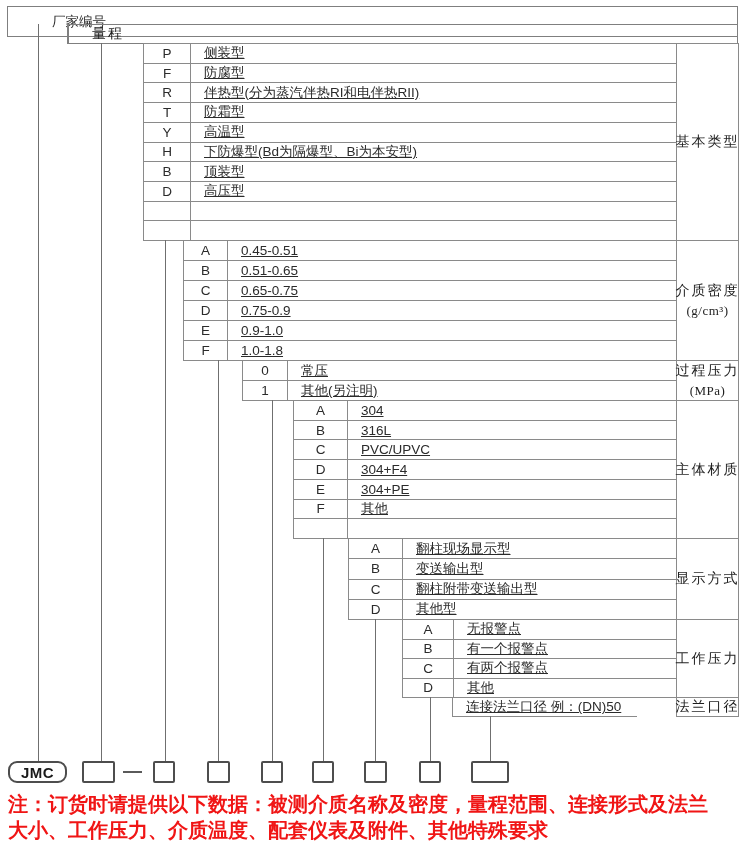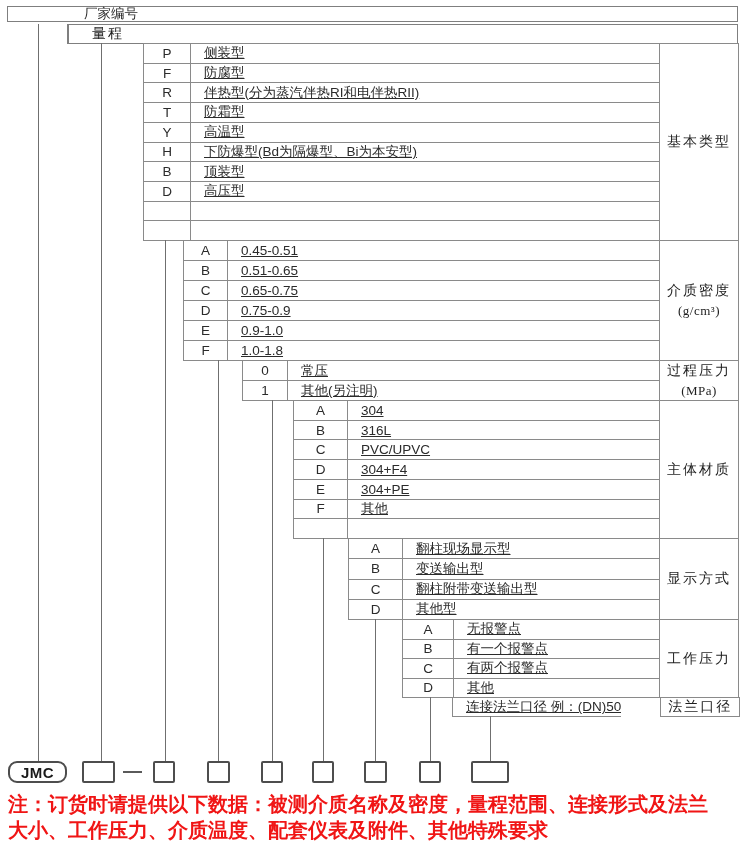--- a/index.html
+++ b/index.html
@@ -7,24 +7,24 @@
   .canvas {
     position: relative;
     width: 750px; height: 845px;
     background: #ffffff;
     font-family: "Liberation Sans", "DejaVu Sans", sans-serif;
     color: #2b2b2b;
     overflow: hidden;
   }
   
   .factory-box {
-    position: absolute; left: 7px; top: 6px; width: 731px; height: 16px;
+    position: absolute; left: 7px; top: 6px; width: 731px; height: 31px;
     border: 1px solid #7f7f7f;
     display: flex; align-items: center;
-    padding-left: 76px; font-size: 13.5px;
+    padding-left: 44px; font-size: 13.5px;
   }
   .range-row {
     position: absolute; left: 67px; top: 24px; width: 671px; height: 20px;
     border: 1px solid #7f7f7f;
     display: flex; align-items: stretch;
   }
   .range-row .content { flex: 1; display: flex; align-items: center; padding-left: 16px; font-size: 13.5px; }
   .range-row .lblcell {
     width: 79px; border-left: 1px solid #7f7f7f;
     display: flex; align-items: center; justify-content: center;
@@ -34,21 +34,21 @@
   .tbl { flex: 1; display: flex; flex-direction: column; border: 1px solid #8a8a8a; border-right: none; background: #fff; }
   .trow { flex: 1; display: flex; border-bottom: 1px solid #8a8a8a; }
   .trow:last-child { border-bottom: none; }
   .code {
     width: var(--cw, 48px); flex: none;
     display: flex; align-items: center; justify-content: center;
     border-right: 1px solid #8a8a8a; font-size: 13.5px;
   }
   .desc { flex: 1; display: flex; align-items: center; padding-left: 13px; font-size: 13.5px; white-space: nowrap; overflow: hidden; text-decoration: underline; }
   .lbl {
-    width: 80px; flex: none;
+    width: 63px; flex: none;
     border: 1px solid #8a8a8a; margin-left: -1px;
     display: flex; flex-direction: column; align-items: center; justify-content: center;
     background: #fff;
   }
   .lbl-text, .range-row .lblcell .lbl-text {
     font-family: "Liberation Serif", "DejaVu Serif", serif;
     font-size: 14px; letter-spacing: 2px; color: #1e1e1e; white-space: nowrap;
   }
   .lbl-sub {
     font-family: "Liberation Serif", "DejaVu Serif", serif;

